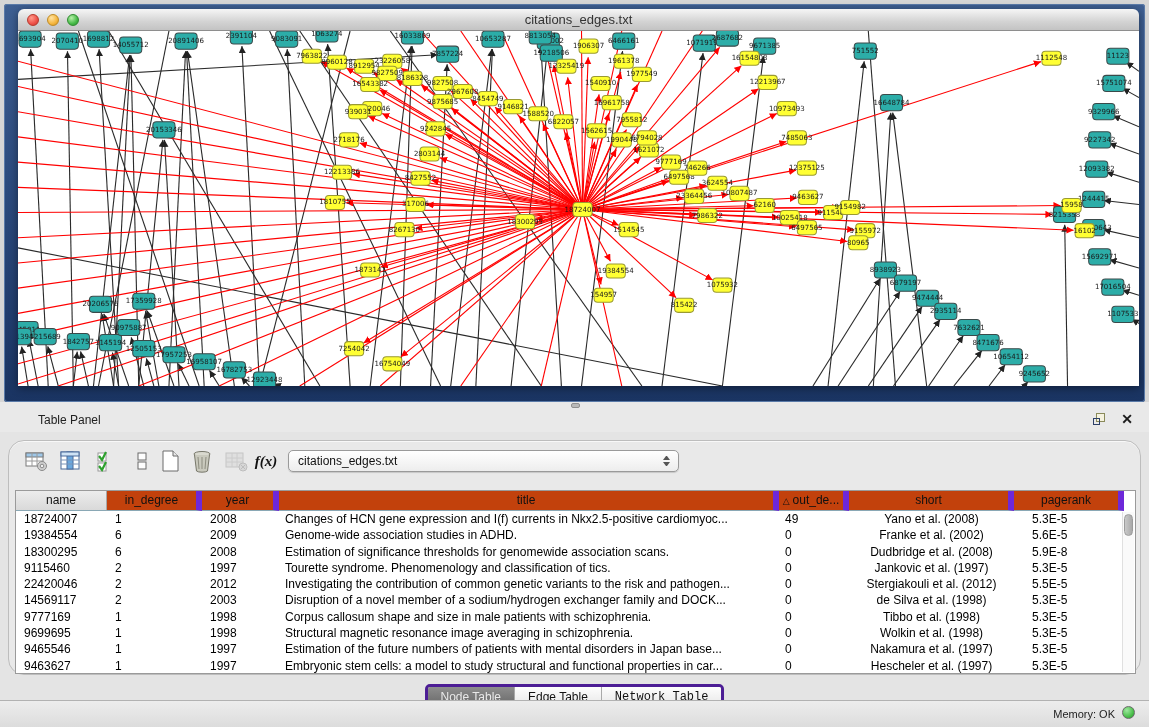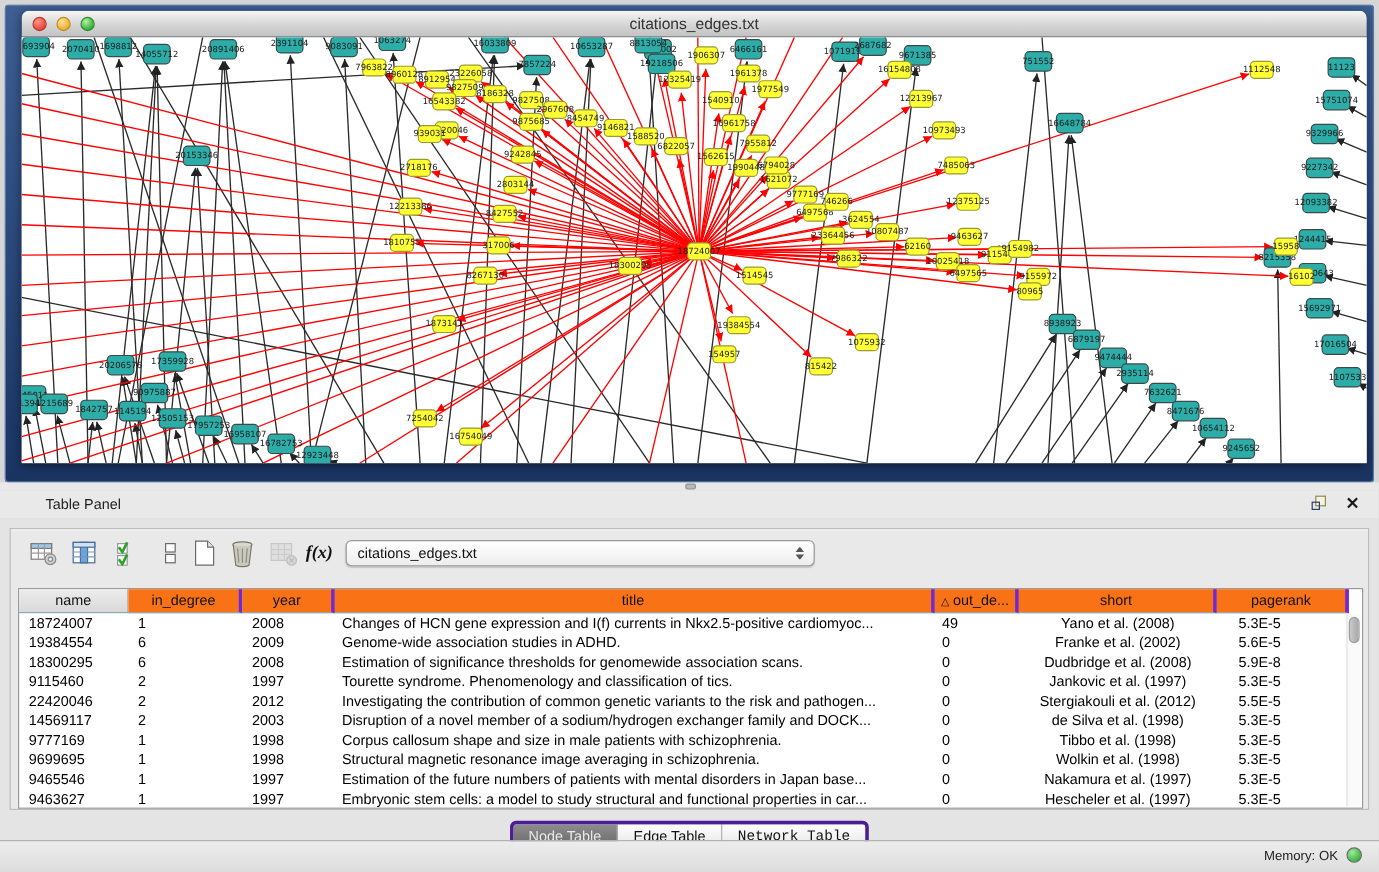--- a/index.html
+++ b/index.html
@@ -36,21 +36,21 @@
   
   #panel-header { left:0; top:409px; width:1149px; height:23px; background:#e9e9e9; }
   #panel-title { position:absolute; left:10px; top:4px; font-size:12px; color:#222;margin-left:28px; }
   #float-ic { position:absolute; right:42px; top:4px; width:14px; height:14px; }
   #float-ic .sq1 { position:absolute; left:3px; top:0; width:9px; height:9px; border:1px solid #8a8a5a; background:#f5f2df; }
   #float-ic .sq2 { position:absolute; left:0; top:5px; width:7px; height:7px; border:1px solid #2c3f66; background:transparent; }
   #close-ic { position:absolute; right:16px; top:2px; font-size:14px; font-weight:bold; color:#1a1a1a; cursor:default; }
 
   #panel-body { left:0; top:432px; width:1149px; height:268px; background:#e4e4e4; }
   #groupbox { position:absolute; left:8px; top:8px; width:1133px; height:235px;
-    border:1px solid #bdbdbd; border-radius:0; background:#e9e9e9;
+    border:1px solid #bdbdbd; border-radius:16px; background:#e9e9e9;
     box-shadow:inset 0 1px 0 #f8f8f8; }
 
   
   #toolbar { position:absolute; left:8px; top:7px; height:30px; width:1100px; }
   .tbtn { position:absolute; top:0; width:26px; height:26px; }
   .tbtn svg { width:100%; height:100%; }
   #fx { font-family:"Liberation Serif", serif; font-style:italic; font-weight:bold;
         font-size:15px; color:#111; line-height:26px; text-align:center; }
   #tbl-select { position:absolute; left:271px; top:2px; width:391px; height:22px;
     border:1px solid #9a9a9a; border-radius:5px;
@@ -58,21 +58,21 @@
   #tbl-select-label { position:absolute; left:9px; top:3px; font-size:12px; color:#111; }
   .updown { position:absolute; right:8px; width:7px; }
   .up   { top:5px;    border-left:3.5px solid transparent; border-right:3.5px solid transparent; border-bottom:4px solid #555; }
   .down { bottom:5px; border-left:3.5px solid transparent; border-right:3.5px solid transparent; border-top:4px solid #555; }
 
   
   #table { position:absolute; left:6px; top:49px; width:1121px; height:184px;
     background:#fff; border:1px solid #9a9a9a; font-size:12px; }
   #thead { display:flex; height:26px; }
   .th { height:20px; line-height:19px; text-align:center; color:#111;
-    background:#f97316; border-right:3px solid #6d28d9; border-bottom:1px solid #8aa8b5;
+    background:#c2410c; border-right:6px solid #6d28d9; border-bottom:1px solid #8aa8b5;
     overflow:hidden; white-space:nowrap; }
   .th.gray { background:linear-gradient(180deg,#ececec,#d9d9d9); border-right:1px solid #a8a8a8; }
   .sortmark { font-size:9px; margin-right:3px; }
   #tbody { position:absolute; left:0; top:20px; right:13px; bottom:0; overflow:hidden; }
   .tr { display:flex; height:16.3px; line-height:16.3px; color:#000; }
   .td { overflow:hidden; white-space:nowrap; }
   .c0{width:91px; padding-left:8px;} .c1{width:95px; padding-left:8px;}
   .c2{width:77px; padding-left:8px;} .c3{width:500px; padding-left:6px;}
   .c4{width:70px; padding-left:6px;} .c5{width:165px; text-align:center;}
   .c6{width:100px; padding-left:18px;}

